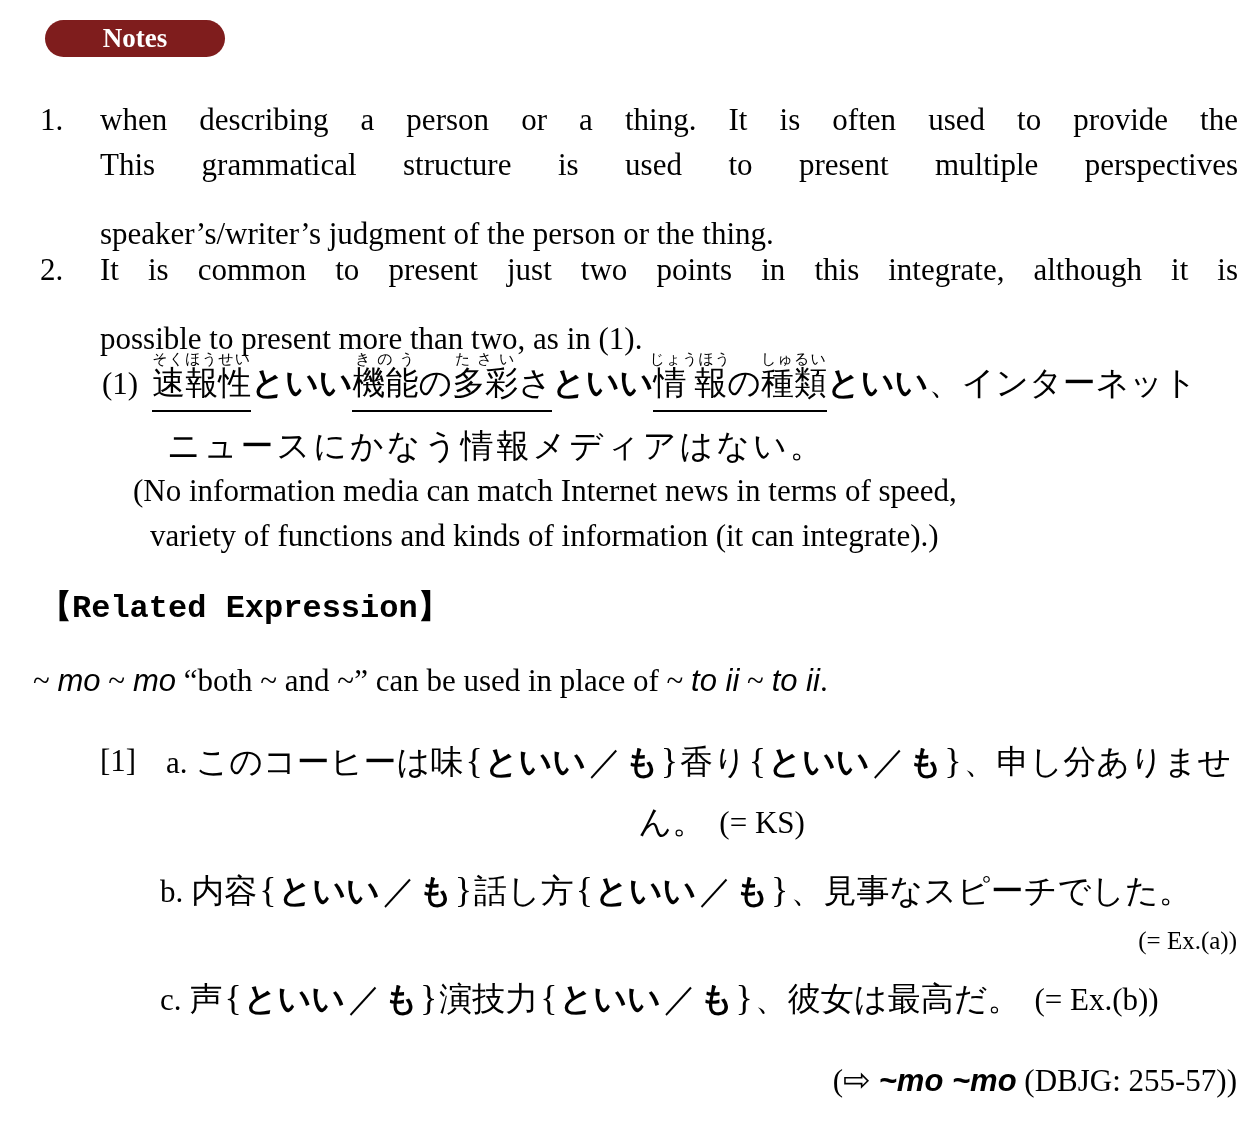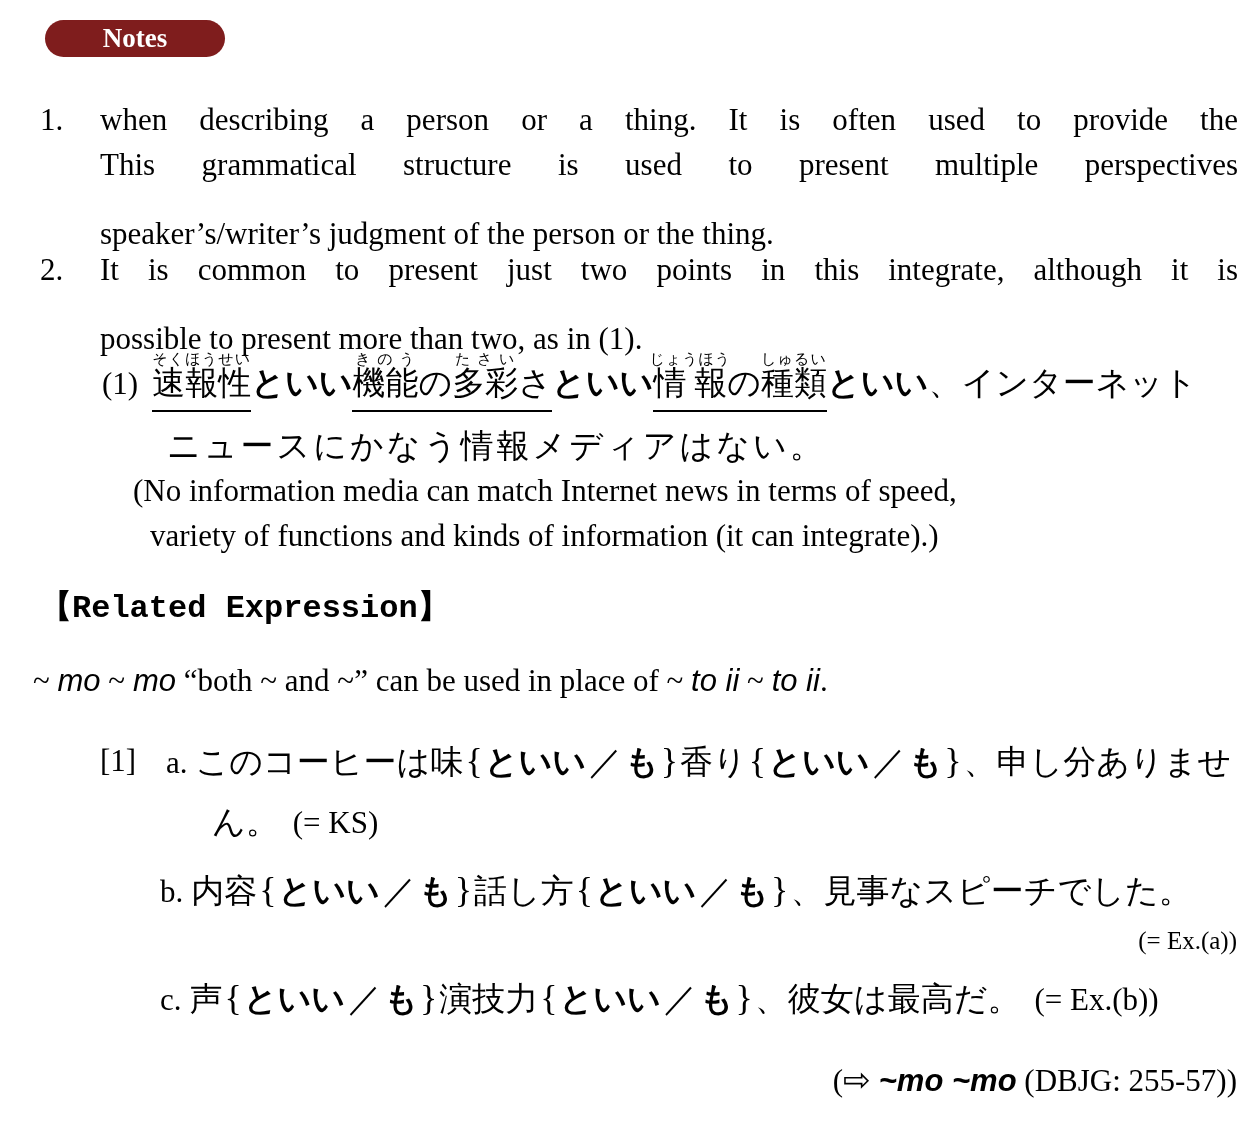--- a/index.html
+++ b/index.html
@@ -37,21 +37,21 @@
 
   #re-heading { position: absolute; left: 40px; top: 585px; font-size: 32px; font-weight: bold; font-family: Liberation Mono, monospace; }
 
   #re-intro { position: absolute; left: 33px; top: 663px; font-size: 31px; }
   .rom { font-family: "Liberation Sans", sans-serif; font-style: italic; }
   .rom-bold { font-family: "Liberation Sans", sans-serif; font-style: italic; font-weight: bold; }
 
   #exa { position: absolute; left: 100px; top: 737px; display: flex; font-size: 33px; line-height: 48px; }
   #exa .group { width: 66px; flex-shrink: 0; font-size: 31px; }
   .sub { font-size: 31px; margin-right: 8px; font-family: "Liberation Serif", serif; }
-  .aline2 { padding-left: 46px; margin-top: 11px; }
+  .aline2 { padding-left: 46px; margin-top: 11px; text-align: center; }
   .brace { font-size: 36px; padding: 0 2px; }
   .slash { padding: 0 3px; }
   .ref { margin-left: 14px; font-size: 31px; }
   #exb { position: absolute; left: 160px; top: 872px; font-size: 33px; line-height: 37px; white-space: nowrap; }
   #exb-ref { position: absolute; right: 20px; top: 927px; font-size: 25px; }
   #exc { position: absolute; left: 160px; top: 974px; font-size: 33px; line-height: 48px; white-space: nowrap; }
   #footer-ref { position: absolute; right: 20px; top: 1060px; font-size: 31px; }
   .arrow { font-size: 33px; margin-right: 8px; }
 </style>
 </head>

